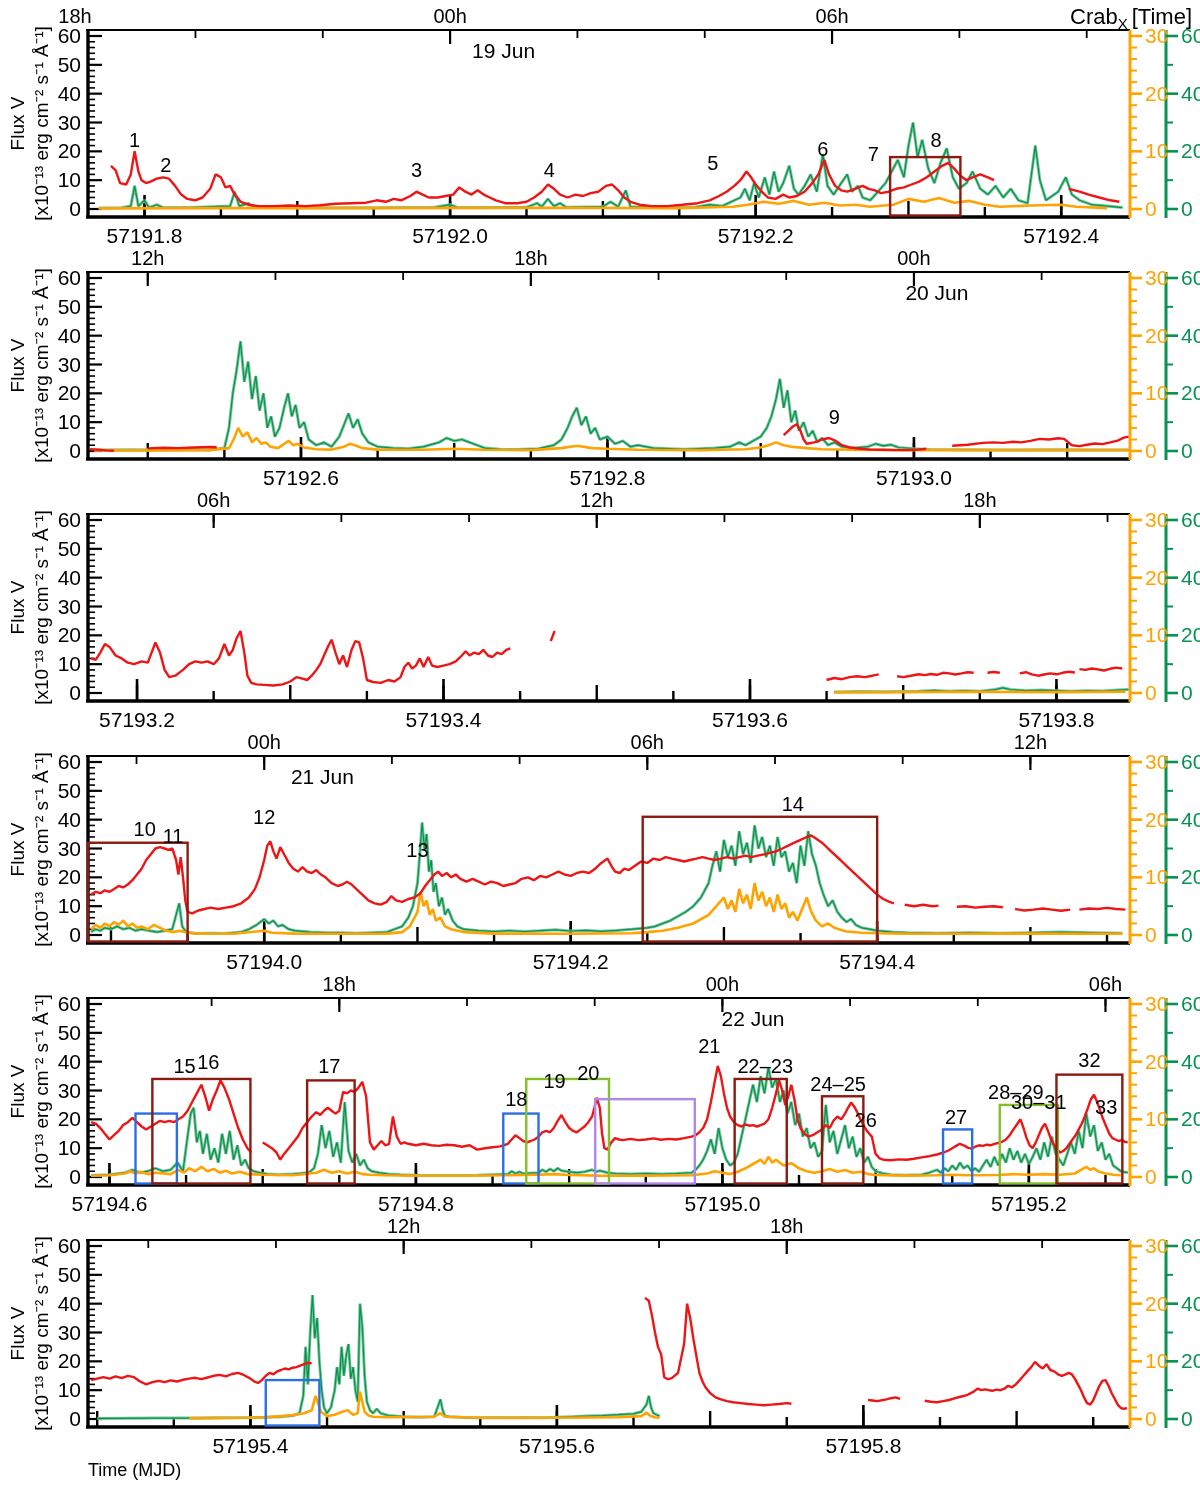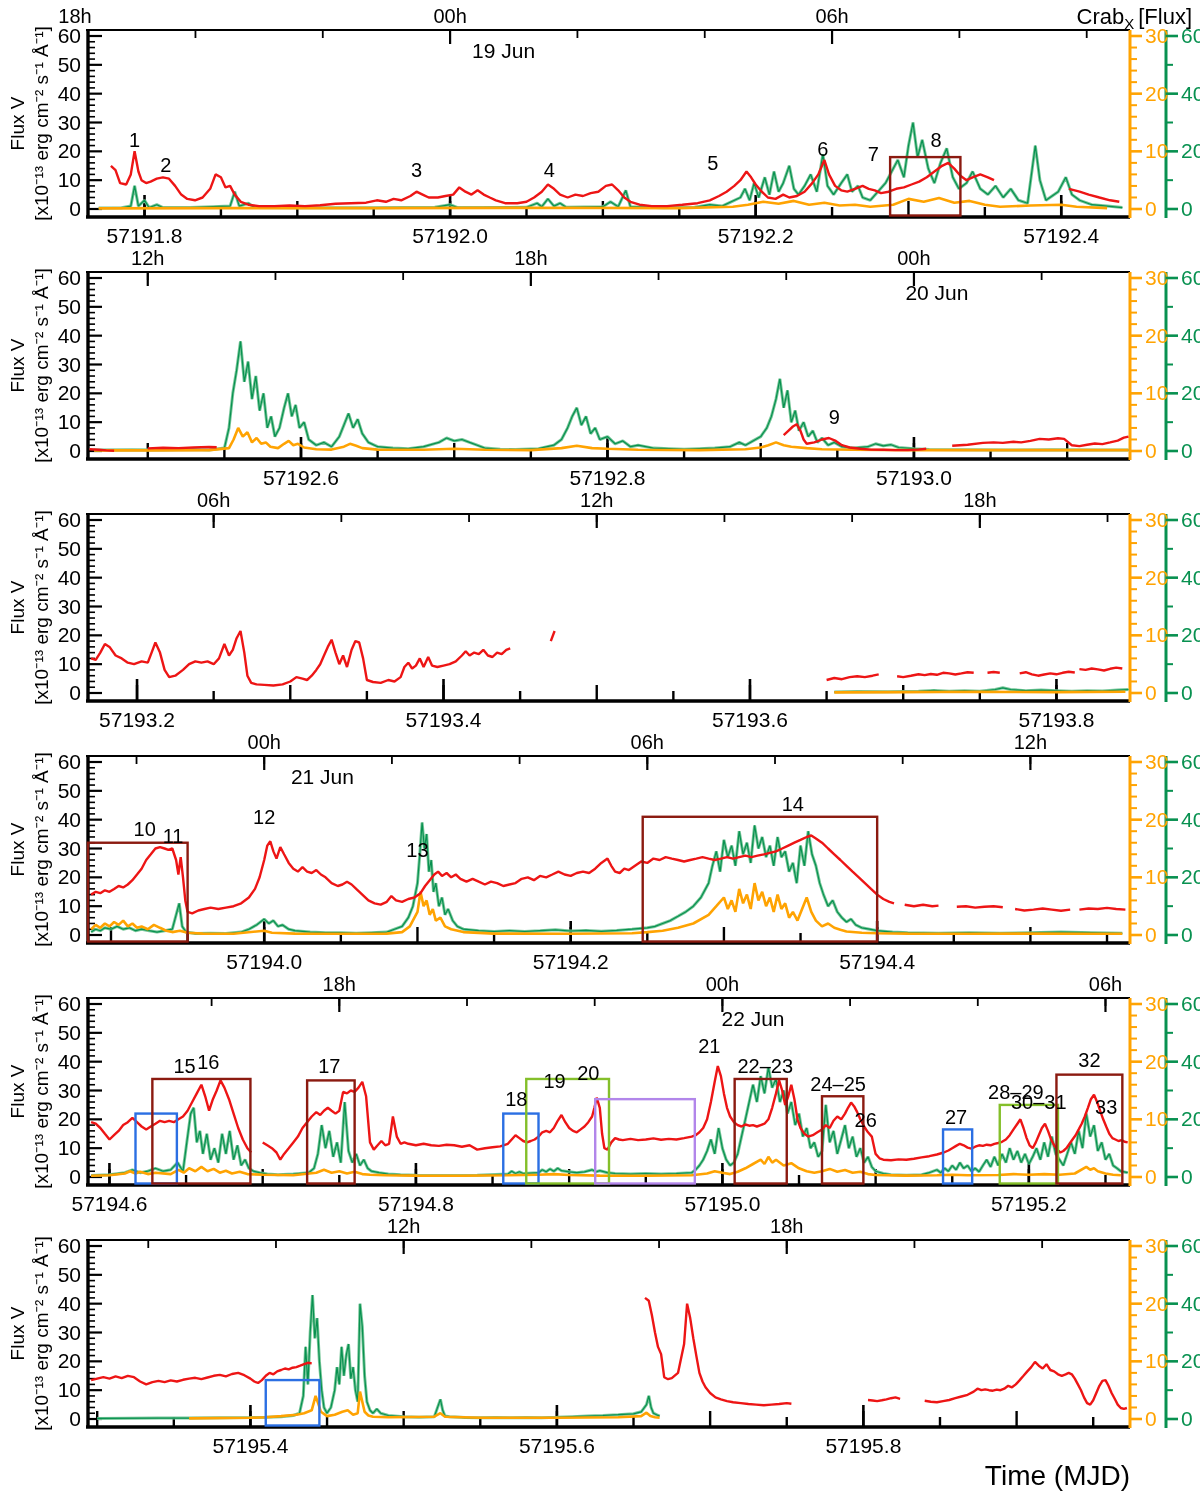--- a/index.html
+++ b/index.html
@@ -2,21 +2,21 @@
 <html><head>
 <meta charset="utf-8">
 <style>
   html,body{margin:0;padding:0;background:#fff;}
   #fig{position:relative;width:1200px;height:1493px;background:#fff;overflow:hidden;
        font-family:"Liberation Sans",sans-serif;color:#000;}
   #chart{position:absolute;left:0;top:0;}
   #flux-title{position:absolute;top:4px;right:8px;font-size:22px;white-space:nowrap;}
   #flux-title sub{font-size:15px;}
   #flux-title .unit{margin-left:4px;}
-  #xaxis-title{position:absolute;left:88px;width:1042px;top:1460px;text-align:right;font-size:28px;}
+  #xaxis-title{position:absolute;left:88px;width:1042px;top:1460px;text-align:left;font-size:18px;}
   svg text{font-family:"Liberation Sans",sans-serif;}
 </style>
 </head>
 <body>
 
 <div id="fig">
   <svg id="chart" width="1200" height="1493">
       <g>
         <clipPath id="cp0">
           <rect x="89" y="31" width="1040" height="185"></rect>
@@ -803,15 +803,15 @@
           <polyline points="97.2,1418.4 158.5,1418.1 189.1,1418.1 219.8,1417.8 250.4,1417.6 265.8,1417.3 281.1,1416.7 293.3,1415.5 299.5,1413.2 303.3,1395.9 305.6,1346.9 307.9,1384.4 310.2,1332.5 312.5,1295.0 314.8,1338.3 317.1,1318.1 319.4,1361.3 321.7,1390.2 324.0,1407.5 327.0,1413.2 330.9,1407.5 334.7,1390.2 337.0,1367.1 339.3,1384.4 341.6,1346.9 343.9,1375.8 346.2,1355.6 348.5,1344.0 350.8,1378.6 353.1,1367.1 355.4,1390.2 357.7,1401.7 360.0,1303.7 362.3,1326.7 364.6,1375.8 366.9,1401.7 370.0,1410.3 373.0,1413.2 376.8,1408.9 380.7,1413.2 388.3,1415.5 403.7,1416.7 419.0,1417.3 434.3,1416.7 440.4,1399.4 442.7,1410.3 445.0,1416.1 449.6,1416.7 465.0,1417.6 480.3,1417.8 495.6,1417.6 510.9,1417.8 526.3,1417.6 541.6,1417.8 556.9,1417.3 572.2,1416.7 587.5,1416.1 602.9,1415.5 618.2,1414.7 633.5,1413.8 641.2,1411.8 646.5,1404.6 648.8,1395.9 651.1,1407.5 653.4,1413.2 656.5,1414.7 659.6,1416.1" fill="none" stroke="#089150" stroke-width="1.2" stroke-linejoin="bevel" opacity="1"></polyline>
           <polyline points="189.1,1418.4 250.4,1417.8 265.8,1417.3 281.1,1416.1 296.4,1414.7 304.1,1413.2 311.7,1410.3 315.6,1395.9 318.6,1404.6 320.9,1411.8 327.0,1416.1 334.7,1414.7 342.4,1411.8 347.7,1410.3 353.1,1414.7 357.7,1413.2 360.0,1391.6 362.3,1401.7 364.6,1411.8 368.4,1415.5 373.0,1416.7 388.3,1417.3 434.3,1416.7 440.4,1413.2 445.0,1416.7 480.3,1417.8 556.9,1417.8 618.2,1417.3 641.2,1416.1 646.5,1412.7 650.4,1416.1 655.0,1417.3 659.6,1417.6" fill="none" stroke="#ffa302" stroke-width="2.6" stroke-linejoin="bevel" opacity="1"></polyline>
           <polyline points="91.1,1380.1 97.2,1378.6 103.3,1377.2 109.5,1378.6 115.6,1376.3 121.7,1378.1 127.8,1375.8 134.0,1377.2 140.1,1381.5 146.2,1384.4 152.4,1382.1 158.5,1380.9 164.6,1382.1 170.7,1380.4 176.9,1381.5 183.0,1379.8 189.1,1378.6 195.3,1377.8 201.4,1379.2 207.5,1377.5 213.7,1375.8 219.8,1374.9 225.9,1376.3 232.0,1374.0 238.2,1372.9 244.3,1375.2 250.4,1378.6 254.3,1381.5 258.1,1383.0 261.9,1380.1 265.8,1375.8 269.6,1372.9 273.4,1374.3 277.2,1371.4 281.1,1370.0 284.9,1368.5 288.7,1369.4 292.6,1367.7 296.4,1367.1 300.2,1365.7 304.1,1364.2 307.9,1362.8 311.7,1363.4" fill="none" stroke="#ed1515" stroke-width="2.4" stroke-linejoin="bevel" opacity="1"></polyline>
           <polyline points="645.0,1297.9 648.8,1300.8 651.9,1315.2 655.0,1332.5 658.0,1346.9 661.1,1354.1 664.2,1377.2 668.0,1379.2 671.8,1378.1 678.0,1372.9 684.1,1344.0 687.1,1303.7 690.2,1318.1 693.3,1338.3 696.3,1355.6 699.4,1372.9 702.5,1381.5 705.5,1387.3 710.1,1393.0 715.5,1397.4 720.9,1399.4 727.0,1401.1 733.1,1402.3 740.8,1403.1 748.4,1404.0 756.1,1404.6 763.8,1405.2 771.4,1404.6 779.1,1404.0 786.8,1403.1 791.4,1403.7" fill="none" stroke="#ed1515" stroke-width="2.4" stroke-linejoin="bevel" opacity="1"></polyline>
           <polyline points="868.0,1400.0 872.6,1400.5 877.2,1401.1 881.8,1400.3 886.4,1399.4 891.0,1398.2 895.5,1397.4 900.1,1398.8" fill="none" stroke="#ed1515" stroke-width="2.4" stroke-linejoin="bevel" opacity="1"></polyline>
           <polyline points="924.7,1400.8 930.8,1401.7 936.9,1402.3 943.1,1401.1 949.2,1400.0 955.3,1398.2 961.4,1396.5 967.6,1394.8 973.7,1391.6 977.5,1388.7 981.4,1390.2 985.2,1389.3 989.0,1390.2 992.9,1390.7 996.7,1389.6 1000.5,1390.2 1004.3,1388.7 1008.2,1385.8 1012.0,1387.3 1015.8,1384.4 1019.7,1380.1 1023.5,1375.8 1027.3,1371.4 1031.2,1367.1 1035.0,1361.9 1038.8,1365.7 1042.7,1368.5 1046.5,1364.2 1050.3,1370.0 1054.1,1371.4 1058.0,1374.3 1061.8,1375.8 1065.6,1374.3 1068.7,1372.9 1071.8,1374.3 1074.8,1378.6 1077.9,1384.4 1081.0,1390.2 1084.0,1397.4 1087.1,1403.1 1090.2,1404.6 1093.2,1400.3 1096.3,1393.0 1099.4,1385.8 1102.4,1380.9 1105.5,1380.1 1108.5,1385.8 1111.6,1393.0 1114.7,1398.8 1117.7,1404.6 1120.8,1408.0 1123.9,1408.9 1126.9,1408.0" fill="none" stroke="#ed1515" stroke-width="2.4" stroke-linejoin="bevel" opacity="1"></polyline>
         </g>
         <rect x="265.75294117647127" y="1380.075" width="53.632352941176634" height="45.424999999999955" fill="none" stroke="#2b6fe3" stroke-width="2.4"></rect>
       </g>
     </svg>
-  <div id="flux-title"><span>Crab</span><sub>X</sub><span class="unit">[Flux]</span></div>
+  <div id="flux-title"><span>Crab</span><sub>X</sub><span class="unit">[Time]</span></div>
   <div id="xaxis-title">Time (MJD)</div>
 </div>
 
 </body></html>

